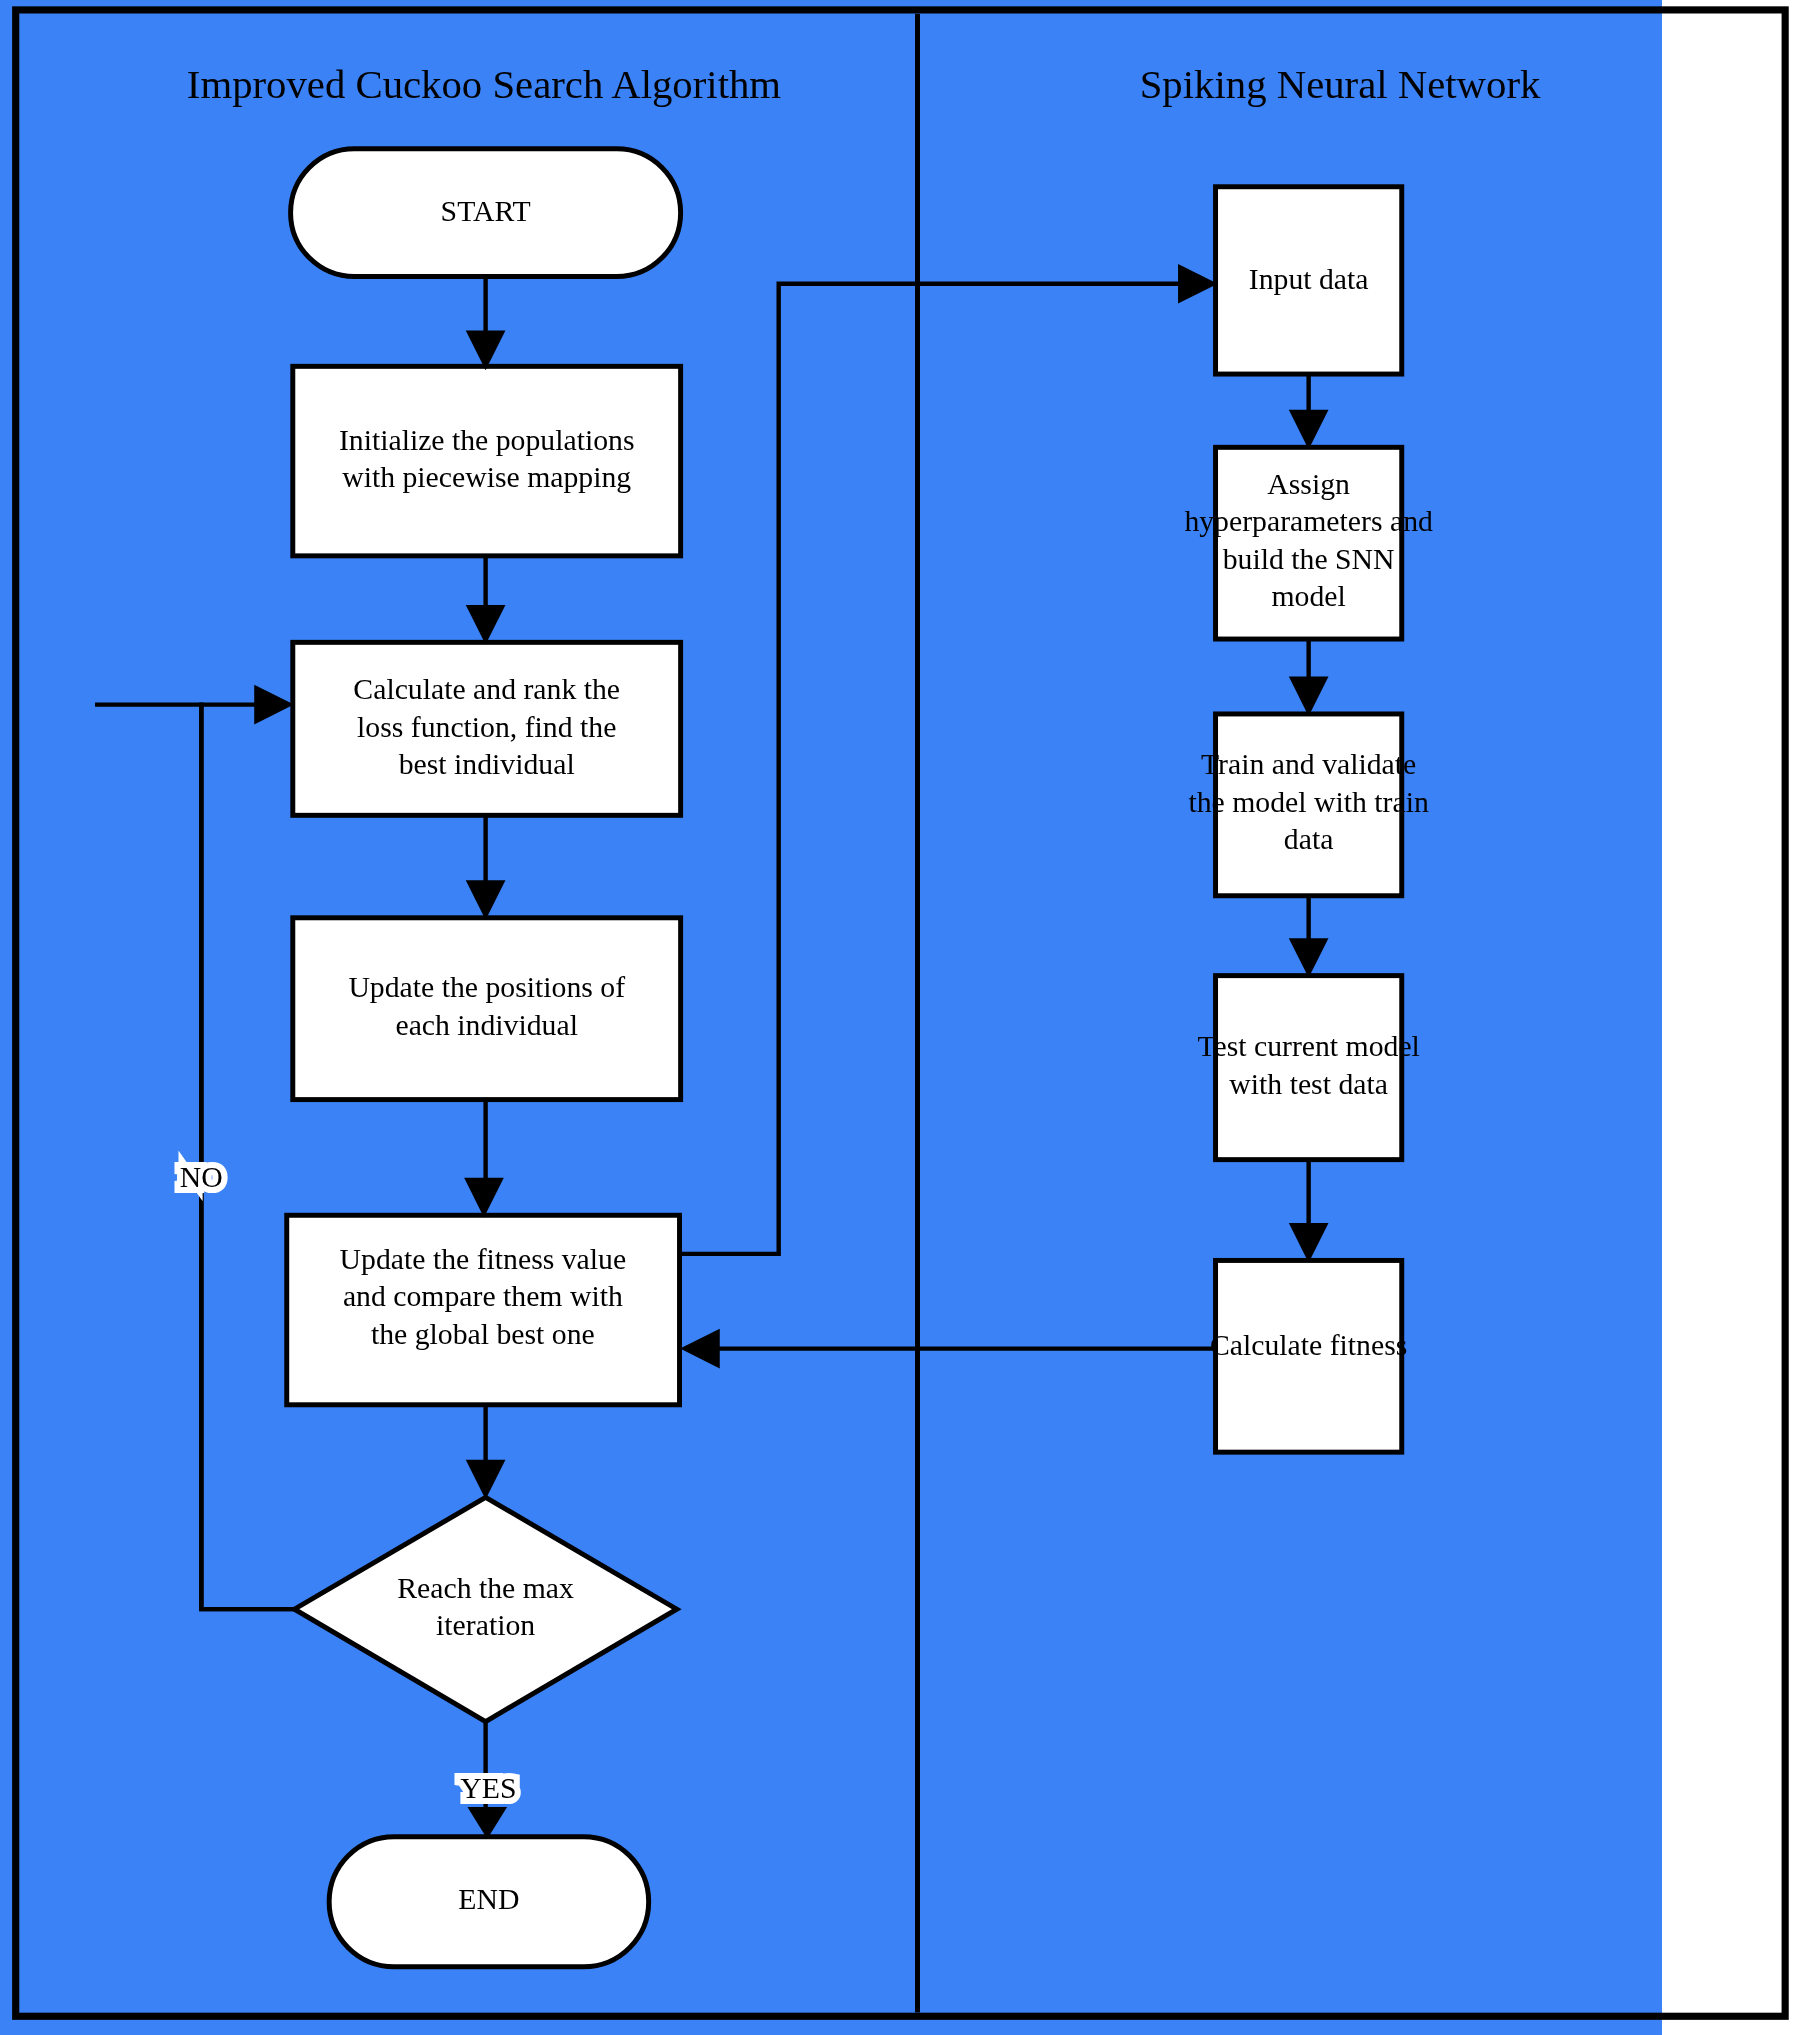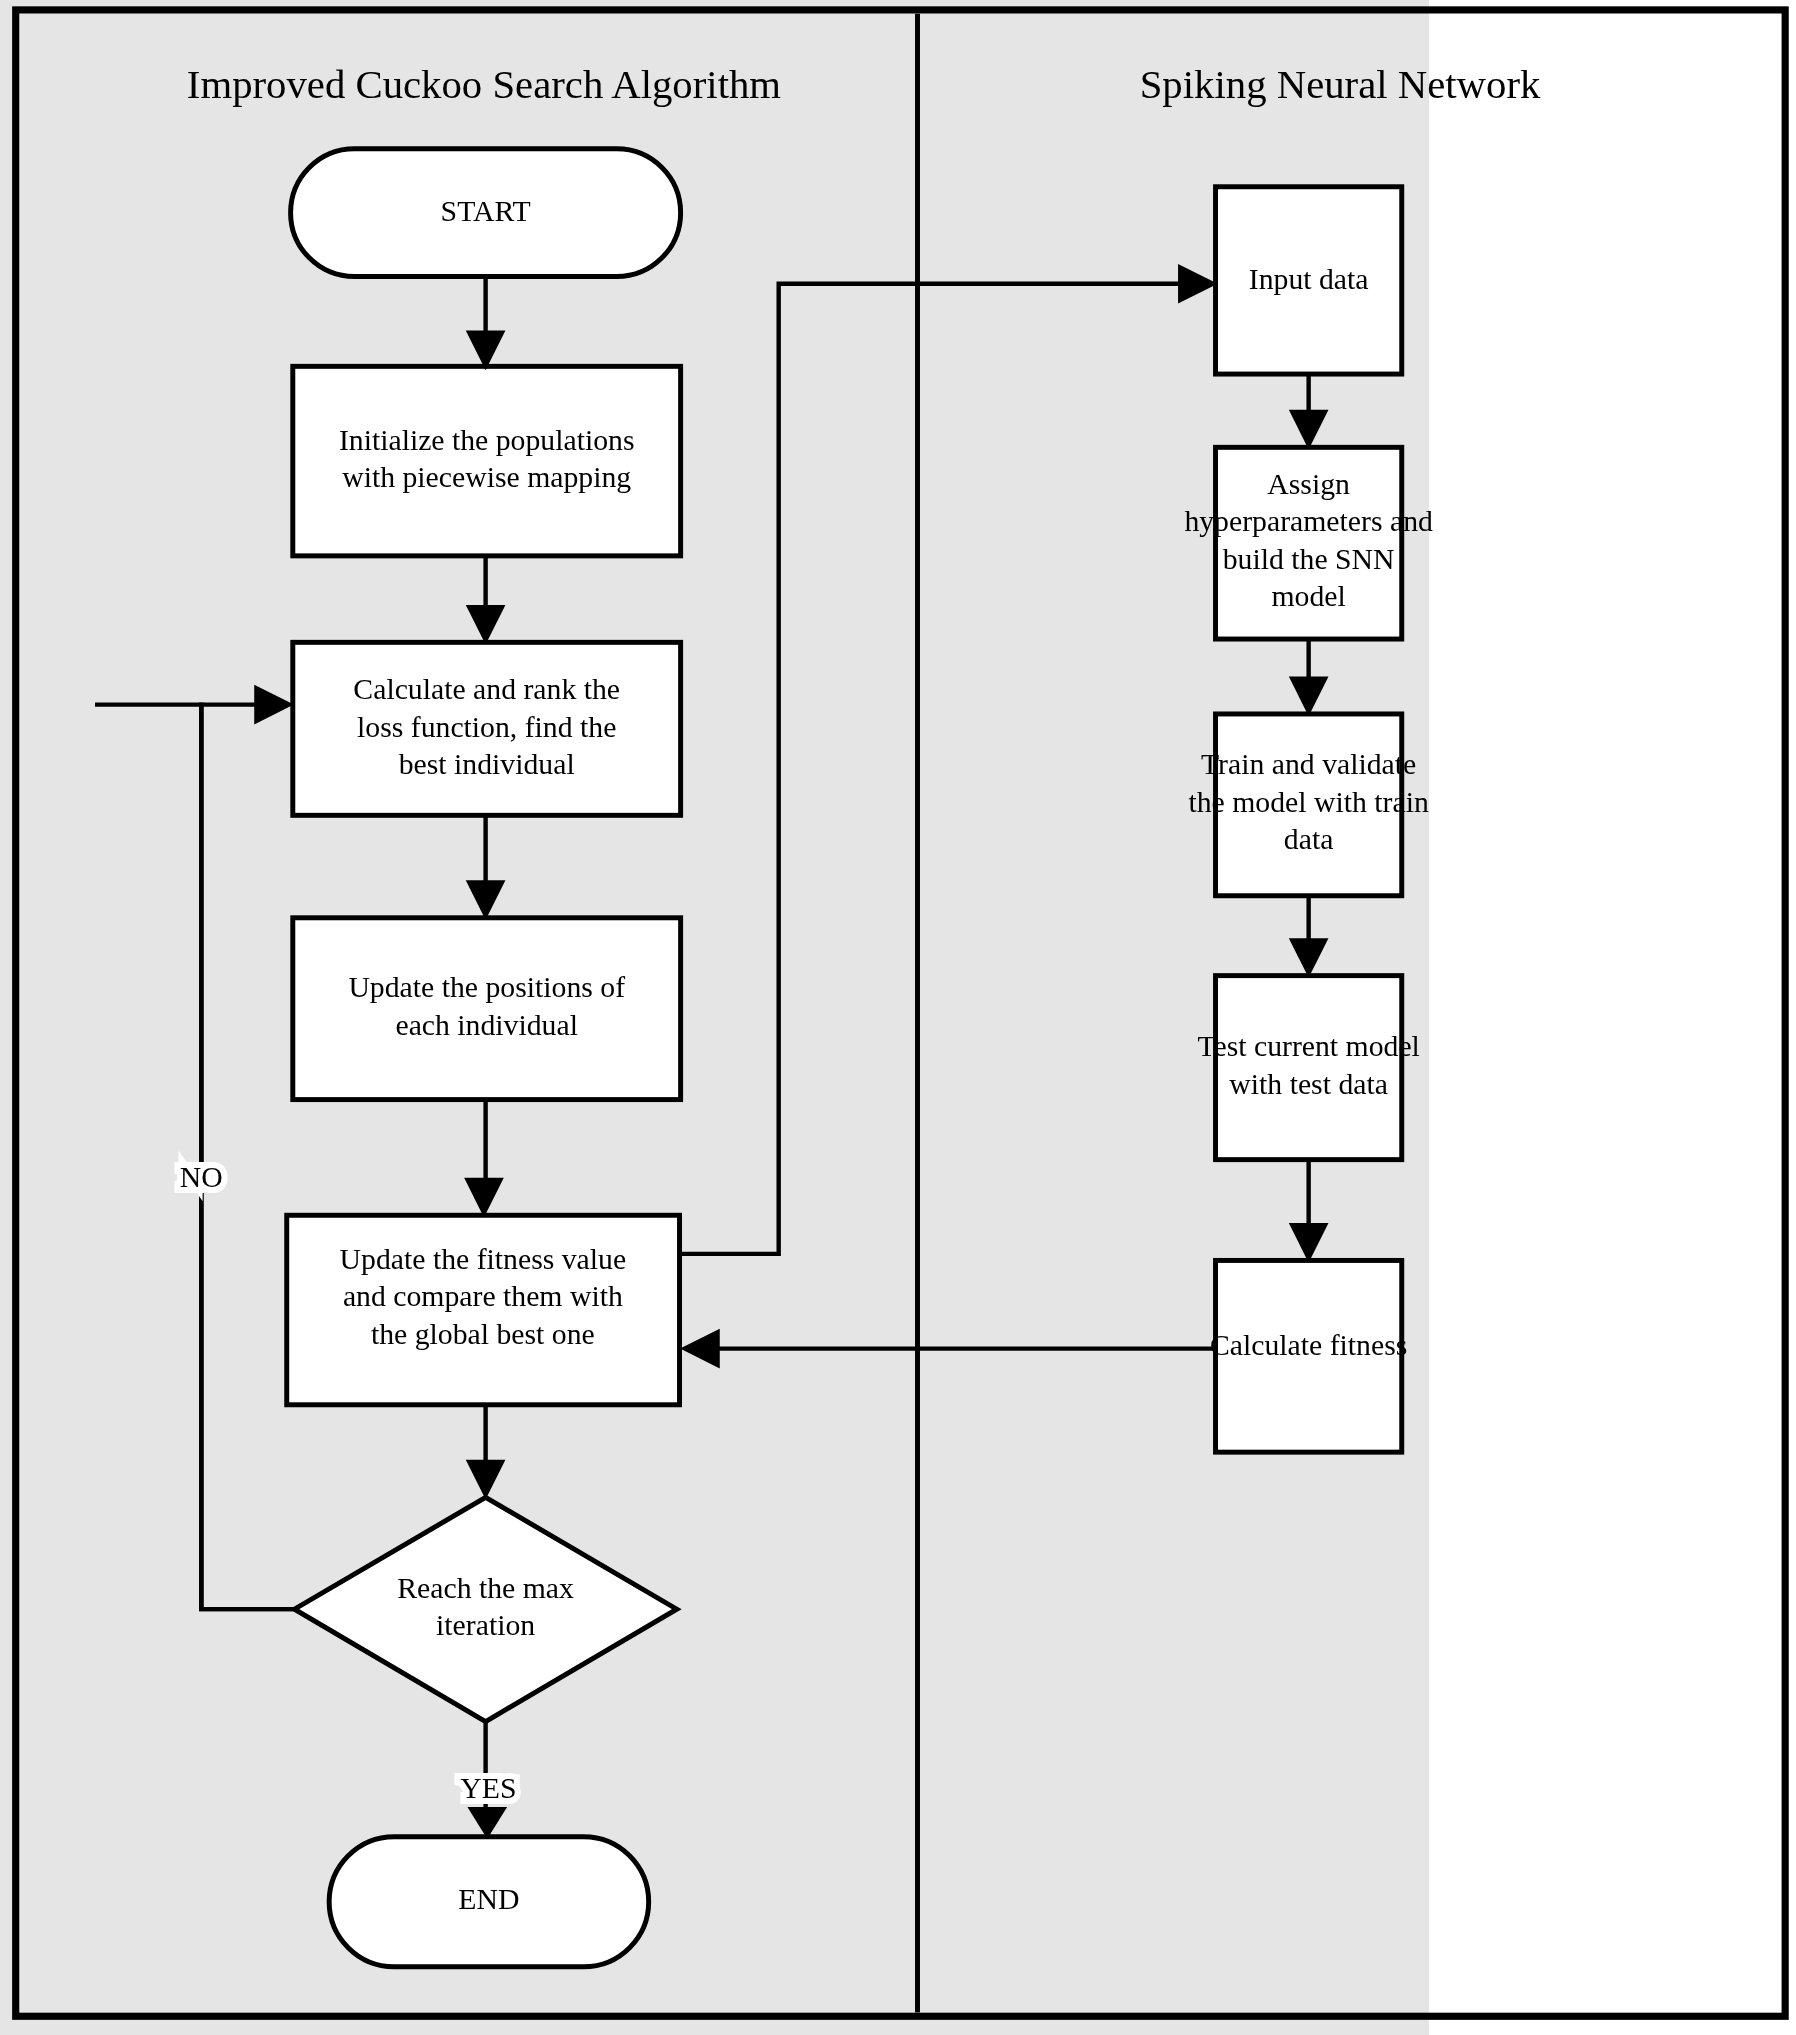--- a/index.html
+++ b/index.html
@@ -1,18 +1,18 @@
 <!DOCTYPE html>
 <html style="font-size:8.8px"><head>
 <meta charset="utf-8">
 <style>
   html,body{margin:0;padding:0;background:#ffffff;}
   body{width:1797px;height:2035px;overflow:hidden;
        font-family:"Liberation Serif","DejaVu Serif",serif;}
-  #stage{position:relative;width:1429px;height:2035px;background:#e5e5e5;}
+  #stage{position:relative;width:1662px;height:2035px;background:#3b82f6;}
   svg#flow{position:absolute;left:0;top:0;width:1797px;height:2035px;}
   .shape-fill{fill:#ffffff;}
   .stroke-heavy{stroke:#000000;stroke-width:13;fill:none;}
   .stroke-div{stroke:#000000;stroke-width:9;fill:none;}
   .stroke-node{stroke:#000000;stroke-width:9;}
   .stroke-conn{stroke:#000000;stroke-width:8;fill:none;stroke-linecap:butt;}
   .arrowhead{fill:#000000;stroke:none;}
   .lbl{font-family:"Liberation Serif","DejaVu Serif",serif;
        fill:#000000;text-anchor:middle;dominant-baseline:middle;}
   .title-text{font-size:74px;}

